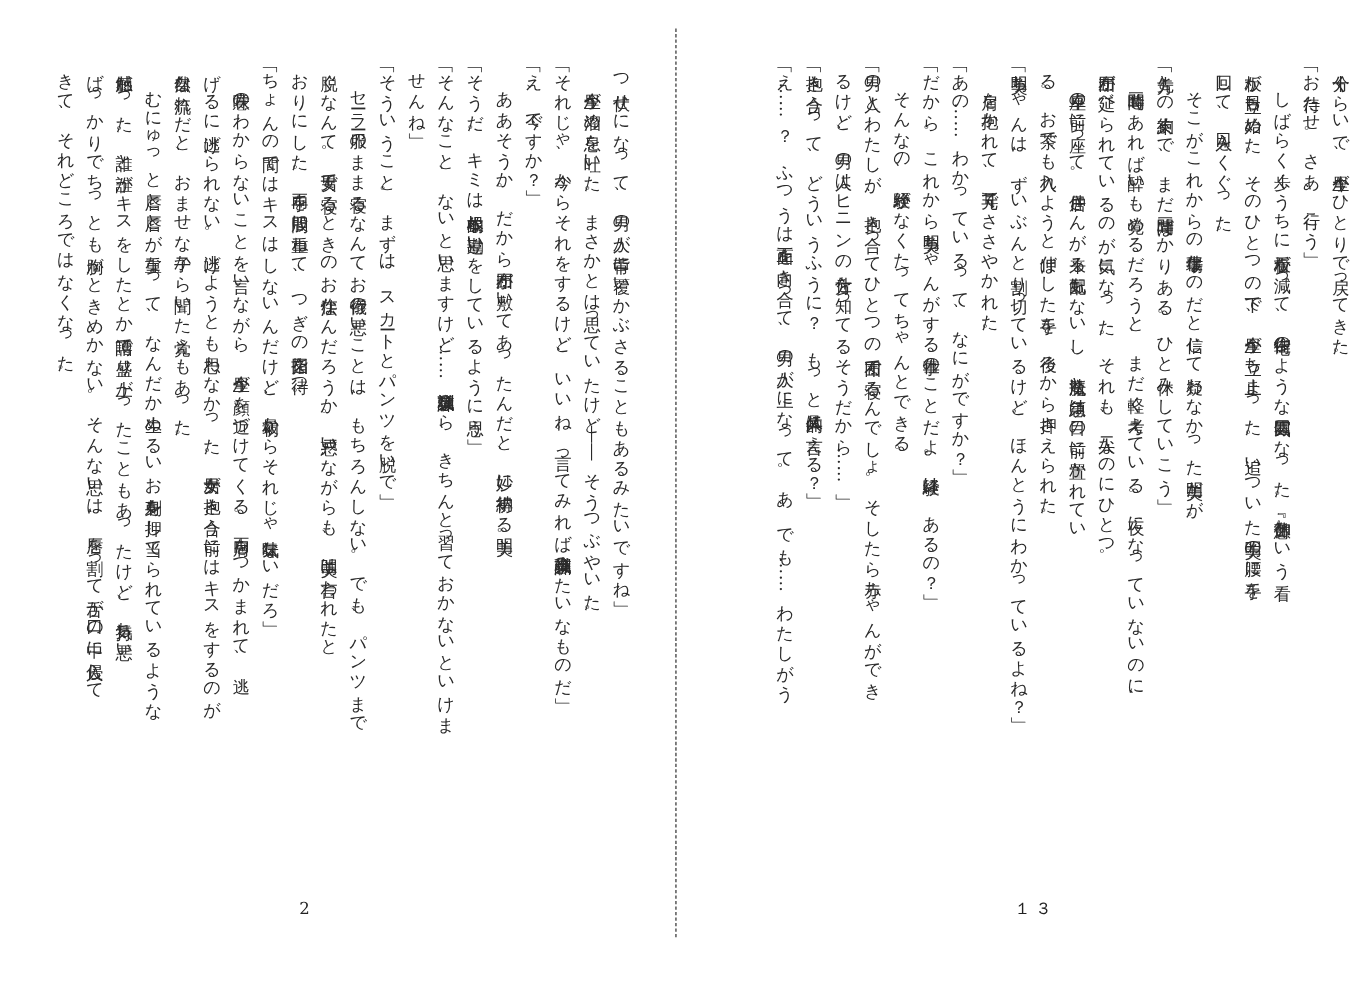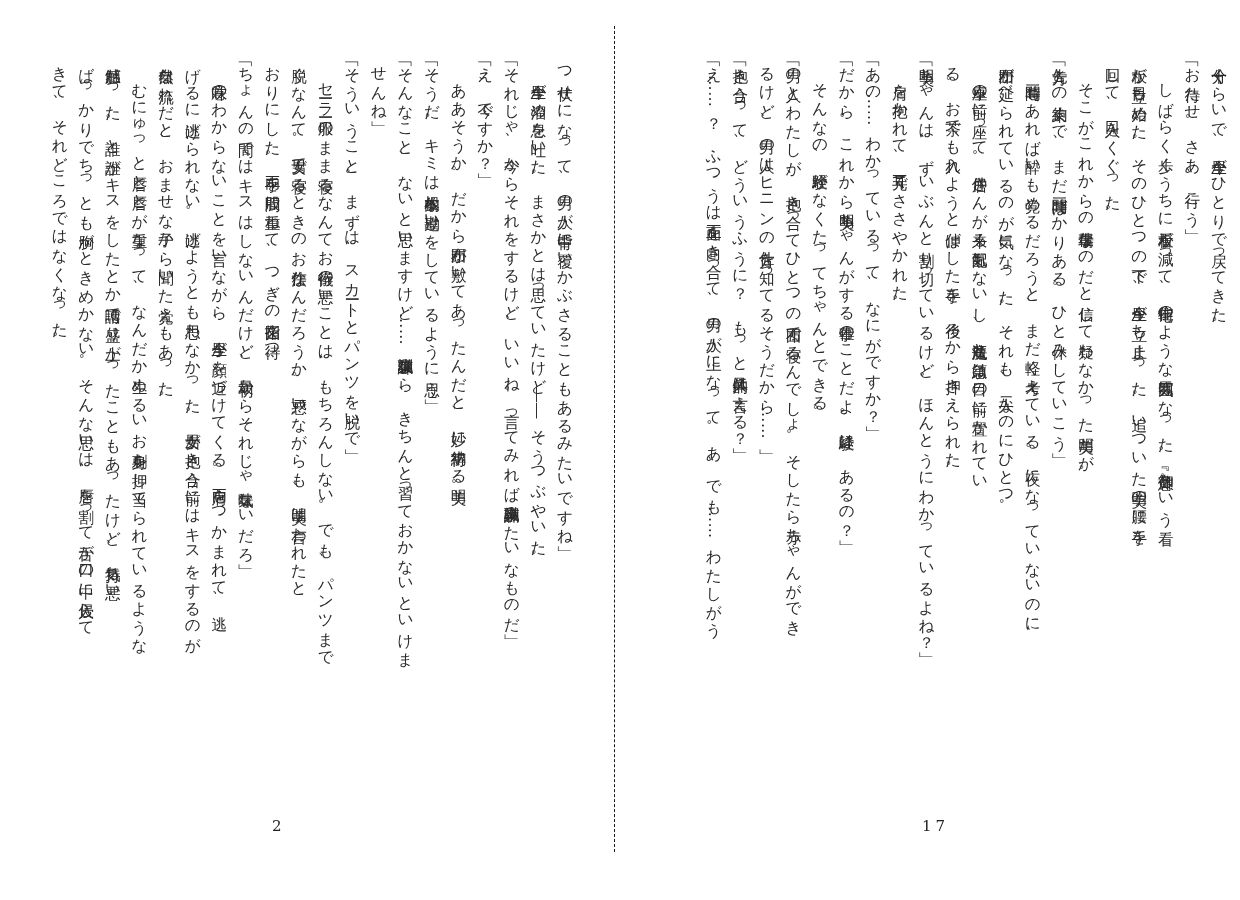--- a/index.html
+++ b/index.html
@@ -118,14 +118,14 @@
     <span class="line">「明美ちゃんは、ずいぶんと割り切っているけど。ほんとうにわかっているよね？」</span>
     <span class="line">　肩を抱かれて、耳元でささやかれた。</span>
     <span class="line">「あの……わかっているって、なにがですか？」</span>
     <span class="line">「だから。これから明美ちゃんがする仕事のことだよ。経験は、あるの？」</span>
     <span class="line">　そんなの、経験がなくたってちゃんとできる。</span>
     <span class="line">「男の人とわたしが、抱き合ってひとつの布団で寝るんでしょ。そしたら赤ちゃんができ</span>
     <span class="line">るけど、男の人はヒニンの仕方を知ってるそうだから……」</span>
     <span class="line">「抱き合うって、どういうふうに？　もっと具体的に言える？」</span>
     <span class="line">「え……？　ふつうは正面を向き合って、男の人が上になって。あ、でも……わたしがう</span>
   </div>
-  <div class="page-number">17</div>
+  <div class="page-number">１３</div>
 </div>
 
 </body></html>

